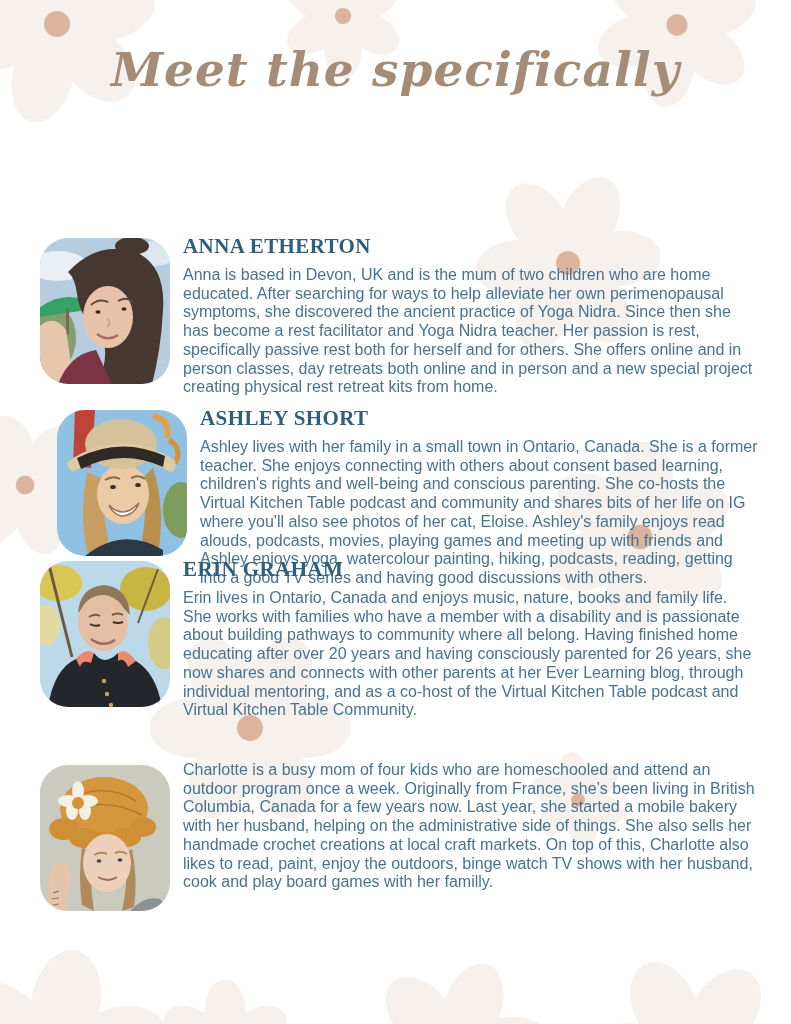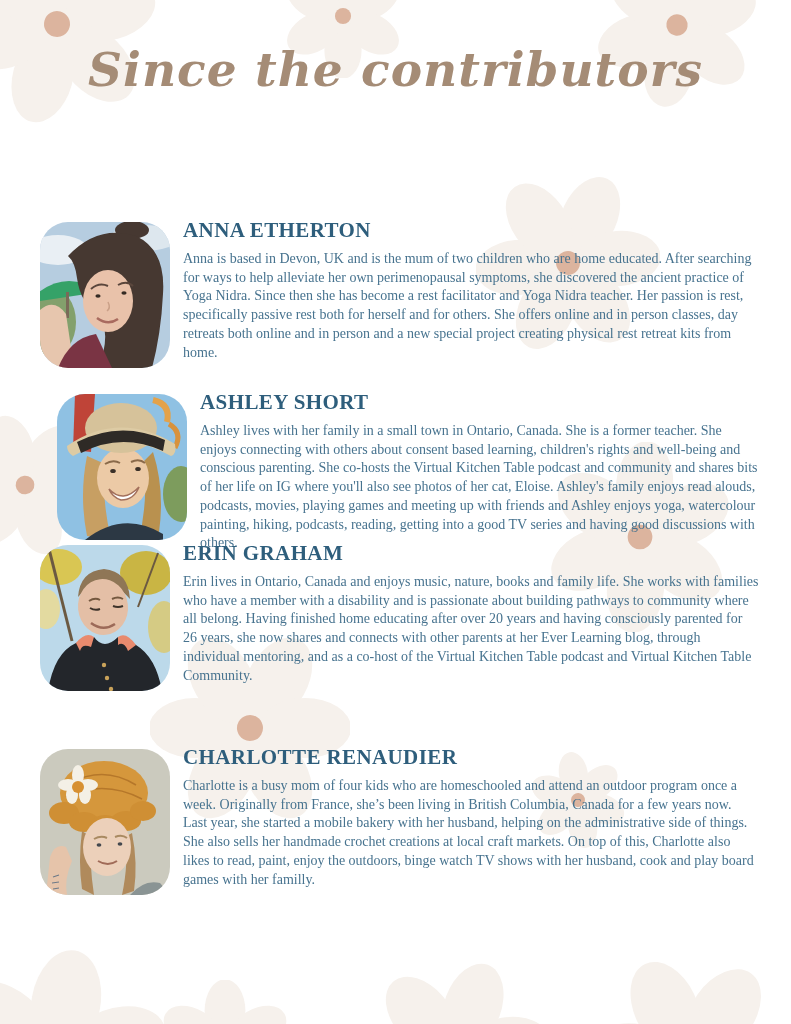--- a/index.html
+++ b/index.html
@@ -9,28 +9,28 @@
   *{margin:0;padding:0;box-sizing:border-box;}
   html,body{width:791px;height:1024px;}
   body{position:relative;width:791px;height:1024px;background:#ffffff;overflow:hidden;
        font-family:"Liberation Serif", serif;}
   #flower-layer{position:absolute;inset:0;z-index:0;}
   .daisy{position:absolute;}
   #content{position:relative;z-index:1;}
   .page-title{position:absolute;left:0;top:42px;width:791px;text-align:center;
     font-family:"DejaVu Serif", serif;font-style:italic;font-weight:bold;
     font-size:47px;color:var(--script);letter-spacing:1px;z-index:1;}
-  .section{position:absolute;left:40px;width:719px;display:flex;gap:13px;z-index:1;}
+  .section{position:absolute;left:40px;width:719px;display:flex;gap:13px;z-index:1;margin-top:16px;}
   .s0{top:218px;} .s1{top:390px;padding-left:17px;} .s2{top:541px;} .s3{top:745px;}
   .photo{flex:none;width:130px;height:146px;border-radius:28px;overflow:hidden;margin-top:4px;}
   .photo svg{display:block;width:100%;height:100%;}
   .txt{width:576px;}
   .cname{font-family:"Liberation Serif", serif;font-weight:bold;font-size:21px;
     letter-spacing:0.4px;color:var(--heading);margin-bottom:7px;}
-  .bio{font-family:Liberation Serif, serif;font-size:14px;line-height:18.7px;
+  .bio{font-family:Liberation Sans, sans-serif;font-size:16px;line-height:18.7px;
     color:var(--body);}
 </style>
 </head>
 <body>
 
 <div id="flower-layer">
     <svg viewBox="0 0 200 200" class="daisy" style="left: -43px; top: -76px; height: 200px; width: 200px;">
       <g transform="rotate(15 100 100)">
         <ellipse cx="100" cy="44.99999999999999" rx="30" ry="46" fill="#f6f1ec" transform="rotate(0 100 100)"></ellipse>
         <ellipse cx="100" cy="44.99999999999999" rx="30" ry="46" fill="#f6f1ec" transform="rotate(60 100 100)"></ellipse>
@@ -154,21 +154,21 @@
         <ellipse cx="105" cy="47.24999999999999" rx="31.5" ry="48.300000000000004" fill="#f6f1ec" transform="rotate(60 105 105)"></ellipse>
         <ellipse cx="105" cy="47.24999999999999" rx="31.5" ry="48.300000000000004" fill="#f6f1ec" transform="rotate(120 105 105)"></ellipse>
         <ellipse cx="105" cy="47.24999999999999" rx="31.5" ry="48.300000000000004" fill="#f6f1ec" transform="rotate(180 105 105)"></ellipse>
         <ellipse cx="105" cy="47.24999999999999" rx="31.5" ry="48.300000000000004" fill="#f6f1ec" transform="rotate(240 105 105)"></ellipse>
         <ellipse cx="105" cy="47.24999999999999" rx="31.5" ry="48.300000000000004" fill="#f6f1ec" transform="rotate(300 105 105)"></ellipse>
       </g>
     </svg>
   </div>
 
 <div id="content">
-  <div class="page-title">Since the contributors</div>
+  <div class="page-title">Meet the specifically</div>
 
   <div class="section s0">
     <div class="photo">
       <svg viewBox="0 0 130 146">
         <rect width="130" height="146" fill="#b6cde0"></rect>
         <ellipse cx="18" cy="28" rx="30" ry="15" fill="#e9eff4"></ellipse>
         <ellipse cx="104" cy="16" rx="34" ry="13" fill="#dde7ee"></ellipse>
         <ellipse cx="12" cy="100" rx="24" ry="34" fill="#83a06c"></ellipse>
         <path d="M-6 74 Q26 46 60 70 L-6 80 Z" fill="#35a268"></path>
         <rect x="26" y="70" width="3" height="26" fill="#7a6a58"></rect>
@@ -277,18 +277,17 @@
         <path d="M75 88 q7 -3 12 1" stroke="#a98a62" stroke-width="2" fill="none"></path>
         <ellipse cx="59" cy="96" rx="2.4" ry="1.8" fill="#44484e"></ellipse>
         <ellipse cx="80" cy="95" rx="2.4" ry="1.8" fill="#44484e"></ellipse>
         <path d="M58 112 q10 6 19 0" stroke="#a06b58" stroke-width="2" fill="none"></path>
         <path d="M6 146 L10 108 Q15 94 26 98 L32 112 Q24 130 27 146 Z" fill="#e6c4aa"></path>
         <path d="M13 128 l6 -2 M12 134 l7 -1 M13 140 l6 -1" stroke="#6e7a88" stroke-width="1.2"></path>
         <path d="M90 146 Q104 130 120 134 L130 146 Z" fill="#8a9494"></path>
       </svg>
     </div>
     <div class="txt">
-      <div class="cname">CHARLOTTE RENAUDIER</div>
       <div class="bio">Charlotte is a busy mom of four kids who are homeschooled and attend an outdoor program once a week. Originally from France, she’s been living in British Columbia, Canada for a few years now. Last year, she started a mobile bakery with her husband, helping on the administrative side of things. She also sells her handmade crochet creations at local craft markets. On top of this, Charlotte also likes to read, paint, enjoy the outdoors, binge watch TV shows with her husband, cook and play board games with her familly.</div>
     </div>
   </div>
 
 </div>
 
 </body></html>

